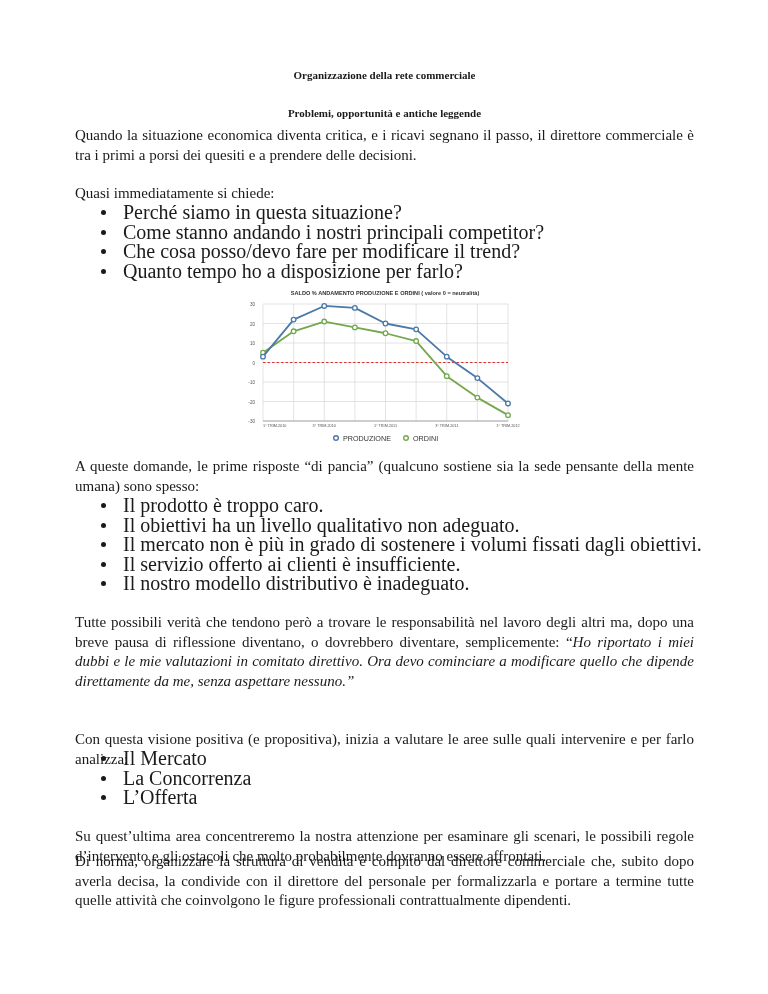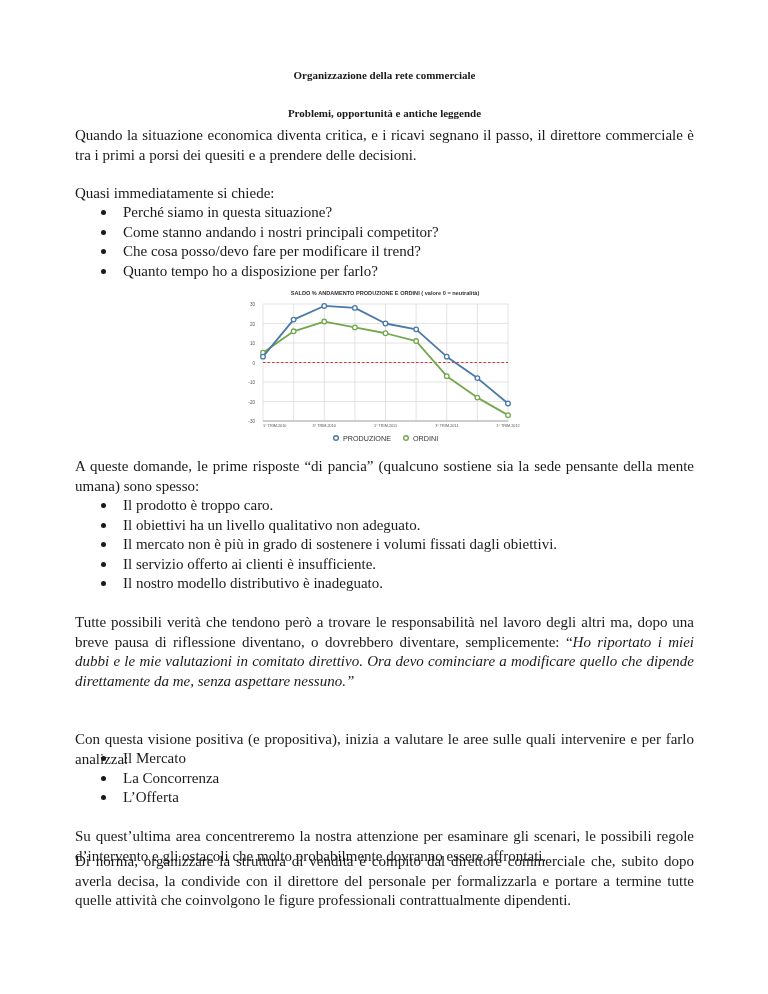--- a/index.html
+++ b/index.html
@@ -12,21 +12,21 @@
   .title {
     position: absolute; left: 0; width: 619px; text-align: center;
     font-weight: bold; font-size: 11px; line-height: 19px;
   }
   .para {
     position: absolute; left: 0; width: 619px;
     font-size: 15px; line-height: 19.6px; text-align: justify;
   }
   .para.last-left { text-align-last: left; }
   .ulist { position: absolute; left: 0; width: 619px; margin: 0; padding: 0; list-style: none;
-           font-size: 15px; line-height: 19.6px; }
+           font-size: 20px; line-height: 19.6px; }
   .ulist li { position: relative; padding-left: 48px; height: 19.6px; white-space: nowrap; }
   .ulist li .bullet {
     position: absolute; left: 26px; top: 7px; width: 5px; height: 5px; border-radius: 50%;
     background: #1a1a1a;
   }
   .quote-text { font-style: italic; }
   .chart {
     position: absolute; left: 240px; top: 287px; width: 290px; height: 160px;
   }
   .chart svg { display: block; }

